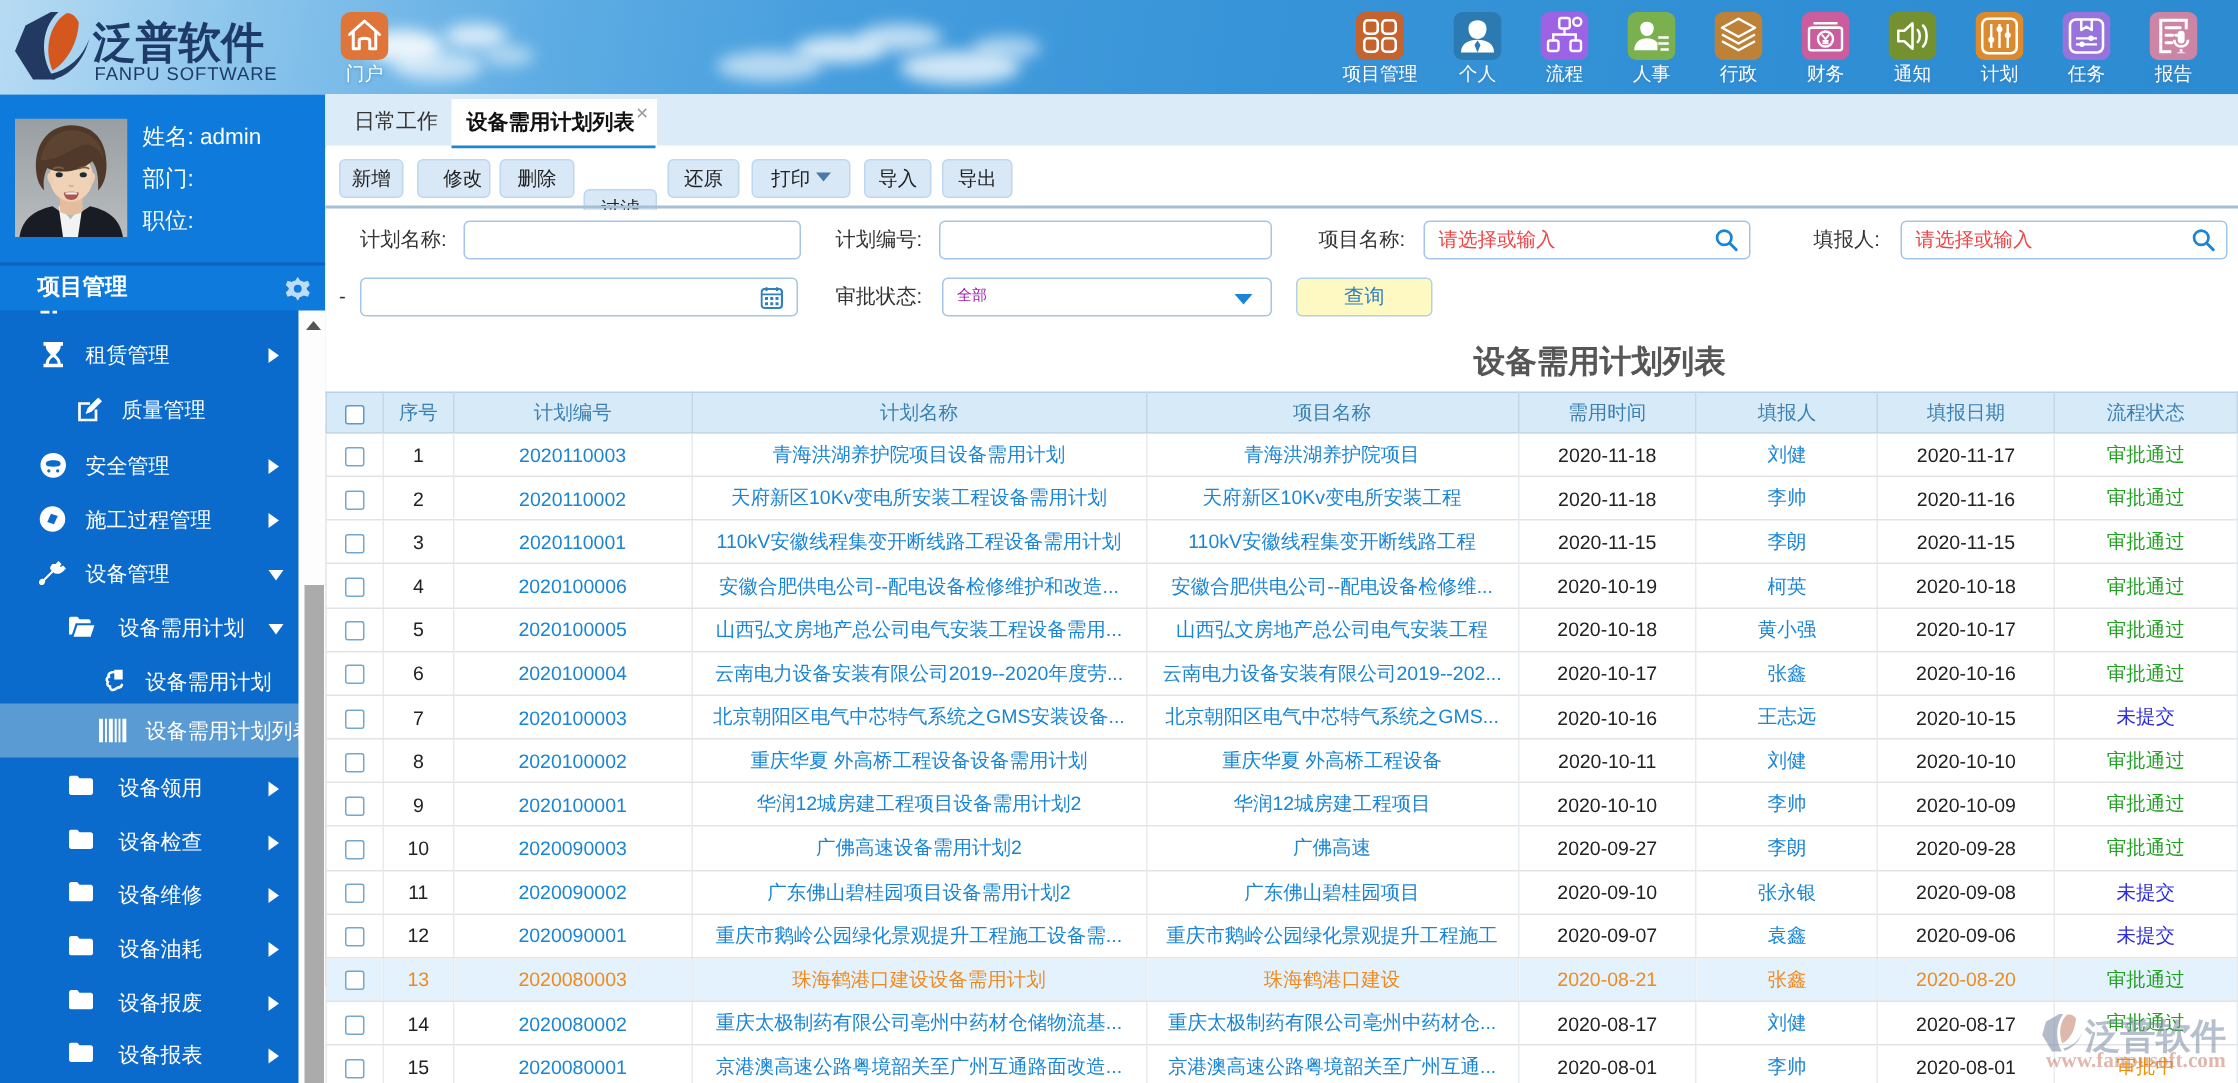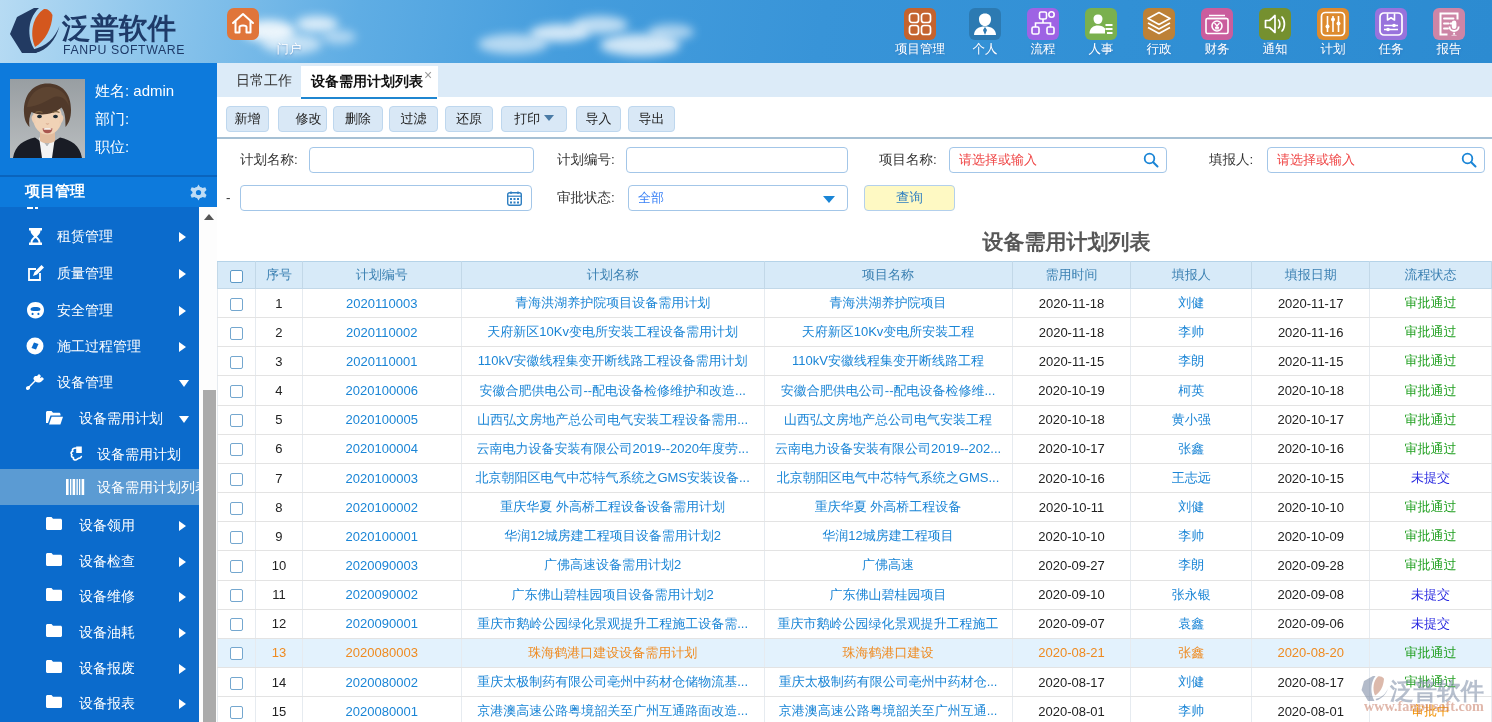--- a/index.html
+++ b/index.html
@@ -87,21 +87,21 @@
       <path d="M26,46 C38,43.5 47,33 50.5,19 C46,31 37,39.5 24,42.5 Z" fill="#223a62"></path>
       <text x="53" y="31" font-size="28.5" font-weight="bold" fill="#1e3a68" font-family="Liberation Sans">泛普软件</text>
       <text x="54" y="46.5" font-size="12.3" fill="#1e3a68" font-family="Liberation Sans" letter-spacing="0.6">FANPU SOFTWARE</text>
     </svg>
 
     <svg class="appicon" style="left:227px;" viewBox="0 0 32 32">
       <rect x="0" y="0" width="32" height="32" rx="7" fill="#e0753a"></rect>
       <path d="M6,15 L16,6 L26,15" fill="none" stroke="#fff" stroke-width="2" stroke-linecap="round" stroke-linejoin="round"></path>
       <path d="M8.5,13.5 V24.5 H12.5 V19 C12.5,17 19.5,17 19.5,19 V24.5 H23.5 V13.5" fill="none" stroke="#fff" stroke-width="2" stroke-linejoin="round" stroke-linecap="round"></path>
     </svg>
-    <div class="applbl" style="left:227px;width:32px;margin-left:46px;">门户</div>
+    <div class="applbl" style="left:227px;width:32px;">门户</div>
 
     <svg class="appicon" style="left:904px;" viewBox="0 0 32 32">
       <rect width="32" height="32" rx="6" fill="#c4632e"></rect>
       <g fill="none" stroke="#fff" stroke-width="1.7">
         <rect x="5.5" y="5.5" width="9" height="9" rx="2.5"></rect>
         <rect x="17.5" y="5.5" width="9" height="9" rx="2.5"></rect>
         <rect x="5.5" y="17.5" width="9" height="9" rx="2.5"></rect>
         <rect x="17.5" y="17.5" width="9" height="9" rx="2.5"></rect>
       </g>
     </svg>
@@ -243,21 +243,21 @@
       <div class="abs" style="left:27px;top:0px;width:6px;height:1.5px;background:#fff;"></div>
         <div class="abs" style="left:35px;top:0px;width:3px;height:1.5px;background:#fff;"></div>
 
       <div class="mi" style="top:11px;">
         <svg class="abs" style="left:27px;top:10px;" width="17" height="17" viewBox="0 0 17 17">
           <path fill="#fff" d="M2,0 H15 V2.5 H13.5 C13.5,5.5 11.5,7 10,8.5 C11.5,10 13.5,11.5 13.5,14.5 H15 V17 H2 V14.5 H3.5 C3.5,11.5 5.5,10 7,8.5 C5.5,7 3.5,5.5 3.5,2.5 H2 Z M5.5,14.5 H11.5 C11.5,12.5 10,11 8.5,10 C7,11 5.5,12.5 5.5,14.5 Z"></path>
         </svg>
         <span class="txt">租赁管理</span>
           <span class="arrow-r"></span>
       </div>
-      <div class="mi" style="top:48px;">
+      <div class="mi" style="top:48px;margin-left:24px;">
         <svg class="abs" style="left:27px;top:10px;" width="17" height="17" viewBox="0 0 17 17">
           <path fill="none" stroke="#fff" stroke-width="1.8" d="M13,8 V15 H2 V4 H9"></path>
           <path fill="#fff" d="M6,11 L7.5,7 L14.5,0 L17,2.5 L10,9.5 Z"></path>
         </svg>
         <span class="txt">质量管理</span>
           <span class="arrow-r"></span>
       </div>
       <div class="mi" style="top:85px;">
         <svg class="abs" style="left:26px;top:9px;" width="19" height="19" viewBox="0 0 19 19">
           <path fill="#fff" d="M9.5,1 C4.5,1 1,4.5 1,9 C1,13.5 4.5,17.5 9.5,17.5 C14.5,17.5 18,13.5 18,9 C18,4.5 14.5,1 9.5,1 Z M5,7 C6,5.5 13,5.5 14,7 C14.8,8.2 14.5,9.5 13,9.8 C11,10.2 8,10.2 6,9.8 C4.5,9.5 4.2,8.2 5,7 Z M6,12 C7,11.5 8,12.5 7.5,13.5 C7,14.5 5.5,14 5.5,13 C5.5,12.5 5.7,12.2 6,12 Z M13,12 C13.3,12.2 13.5,12.5 13.5,13 C13.5,14 12,14.5 11.5,13.5 C11,12.5 12,11.5 13,12 Z"></path>
@@ -364,21 +364,21 @@
     <div id="tabbar">
       <div id="tab1">日常工作</div>
       <div id="tab2">设备需用计划列表</div>
       <div id="tab2x">×</div>
     </div>
     <div id="tab2line"></div>
     <div id="toolbar">
       <div class="tbtn" style="left:9px;width:43px;">新增</div>
       <div class="tbtn" style="left:61px;width:49px;padding-left:12px;">修改</div>
       <div class="tbtn" style="left:116px;width:50px;">删除</div>
-      <div class="tbtn" style="left:172px;width:49px;">过滤</div>
+      <div class="tbtn" style="left:172px;width:49px;margin-top:20px;">过滤</div>
       <div class="tbtn" style="left:228px;width:48px;">还原</div>
       <div class="tbtn" style="left:284px;width:66px;">打印 <span style="display:inline-block;width:0;height:0;border-left:5px solid transparent;border-right:5px solid transparent;border-top:6px solid #4a7ba6;vertical-align:2px;"></span></div>
       <div class="tbtn" style="left:359px;width:45px;">导入</div>
       <div class="tbtn" style="left:411px;width:47px;">导出</div>
     </div>
     <div id="toolline"></div>
     <div id="searcharea">
 
       <div class="slabel" style="left:23px;top:7px;">计划名称:</div>
       <div class="sinput" style="left:92px;top:7px;width:225px;"></div>
@@ -412,21 +412,21 @@
               <rect x="6.5" y="7" width="2" height="2"></rect>
               <rect x="10" y="7" width="2" height="2"></rect>
               <rect x="3" y="10.5" width="2" height="2"></rect>
               <rect x="6.5" y="10.5" width="2" height="2"></rect>
               <rect x="10" y="10.5" width="2" height="2"></rect>
             </g>
         </svg>
       </div>
       <div class="slabel" style="left:340px;top:45px;">审批状态:</div>
       <div class="sinput" style="left:411px;top:45px;width:220px;">
-        <div style="font-size:13px;color:#3b82f6;line-height:24px;padding-left:9px;">全部</div>
+        <div style="font-size:10px;color:#a21caf;line-height:24px;padding-left:9px;">全部</div>
         <div class="abs" style="right:12px;top:10px;width:0;height:0;border-left:6px solid transparent;border-right:6px solid transparent;border-top:7px solid #1a85d6;"></div>
       </div>
       <div id="querybtn">查询</div>
     </div>
   </div>
 
   <div id="tbltitle">设备需用计划列表</div>
   <table id="tbl" cellspacing="0">
     <colgroup>
       <col style="width:38px">

